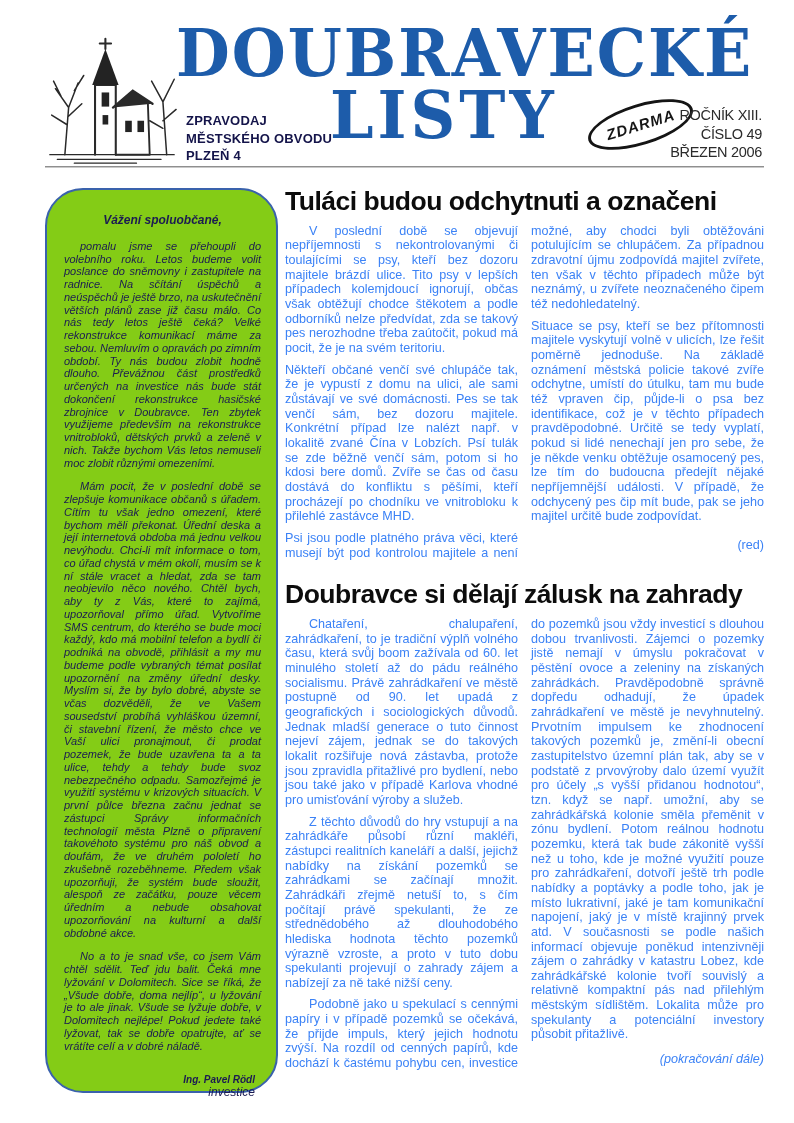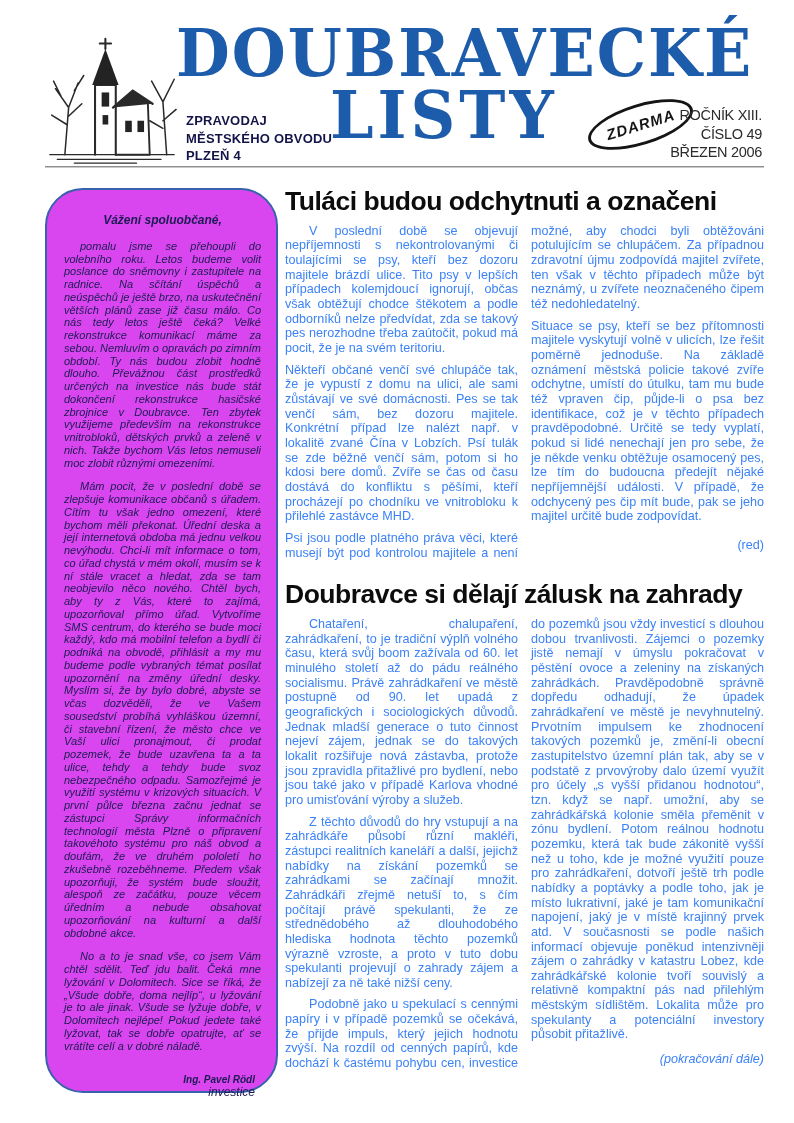--- a/index.html
+++ b/index.html
@@ -43,21 +43,21 @@
     font-size:14.5px; line-height:1.28; color:#2b2b2b; letter-spacing:-0.3px;
   }
   .mast-divider {
     position:absolute; left:45px; right:30px; top:166px; height:2px;
     background:#8f8f8f; border-bottom:1px solid #c9c9c9;
   }
 
   
   .letter-box {
     position:absolute; left:45px; top:188px; width:233px; height:905px;
-    background:#d946ef; border:2.5px solid #3a62ac; border-radius:38px;
+    background:#84cc16; border:2.5px solid #3a62ac; border-radius:38px;
     padding:24px 15px 36px 17px;
     color:#1b1b52; font-style:italic;
     font-size:11px; line-height:1.16; text-align:justify;
   }
   .letter-box .salutation {
     text-align:center; font-weight:bold; font-size:12px; margin-bottom:12px;
   }
   .letter-box p.lp { margin-bottom:11px; text-indent:16px; }
   .letter-sign { margin-top:22px; text-align:right; padding-right:6px; }
   .letter-sign .name { font-weight:bold; font-size:10px; }

